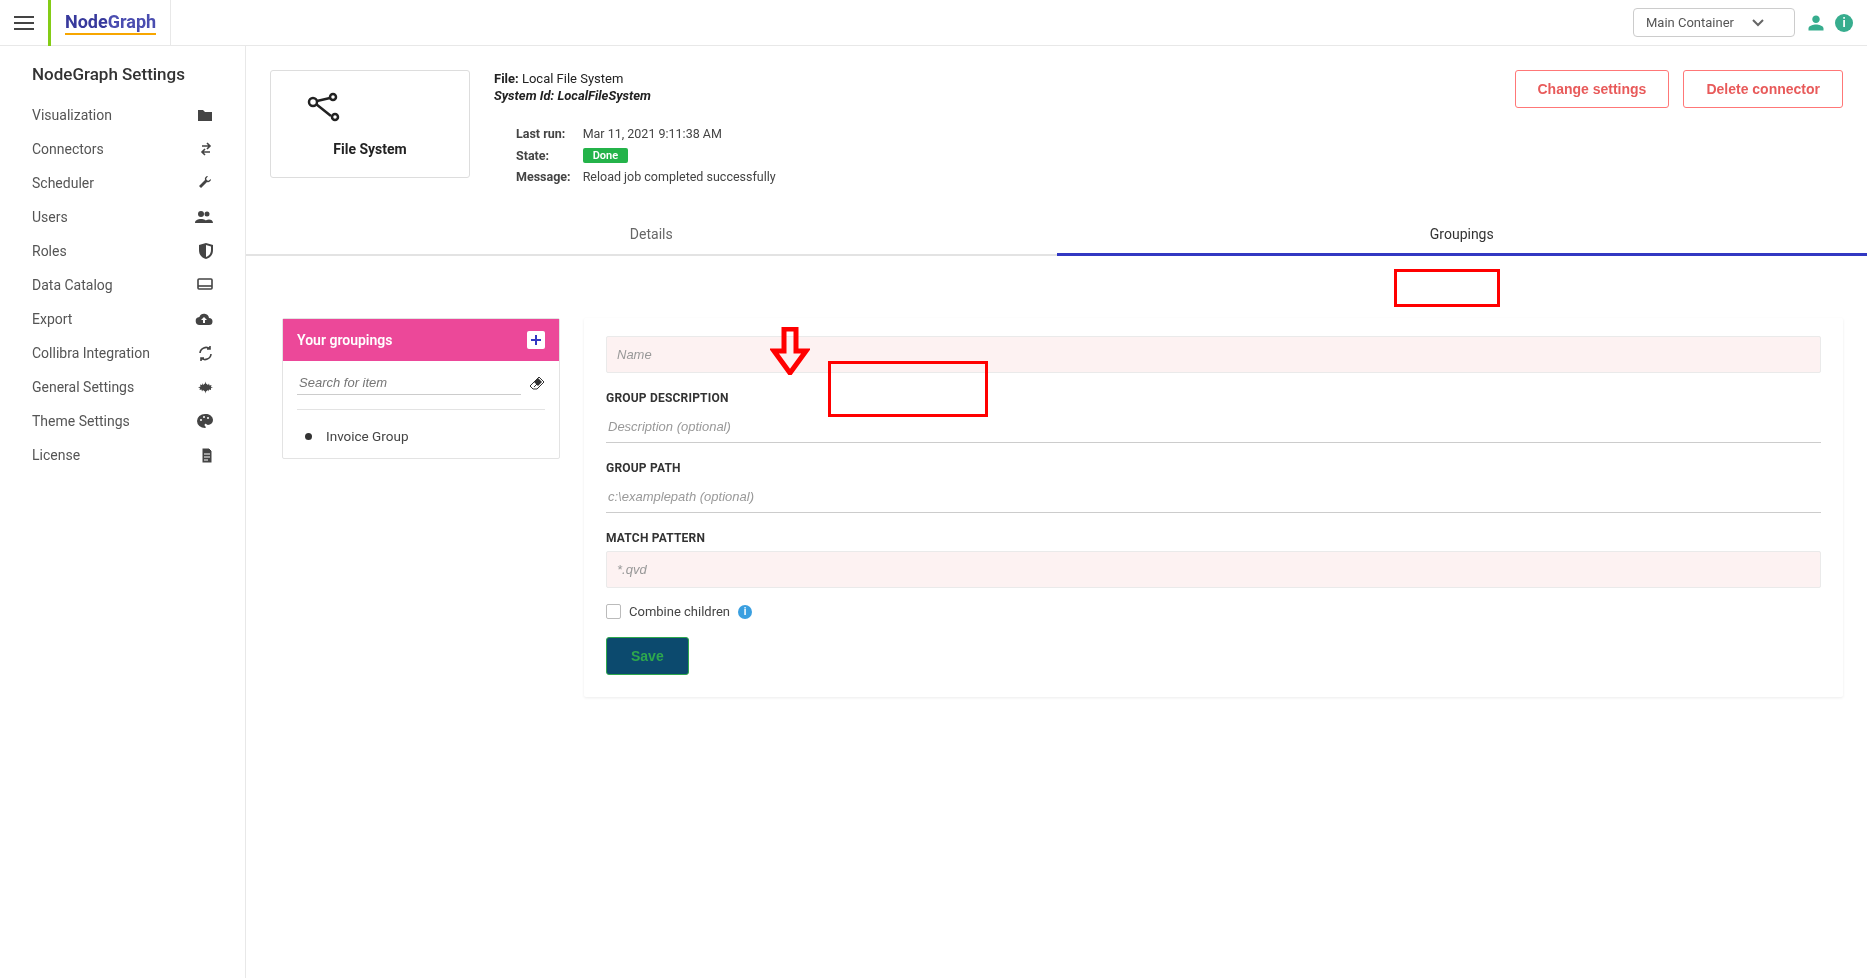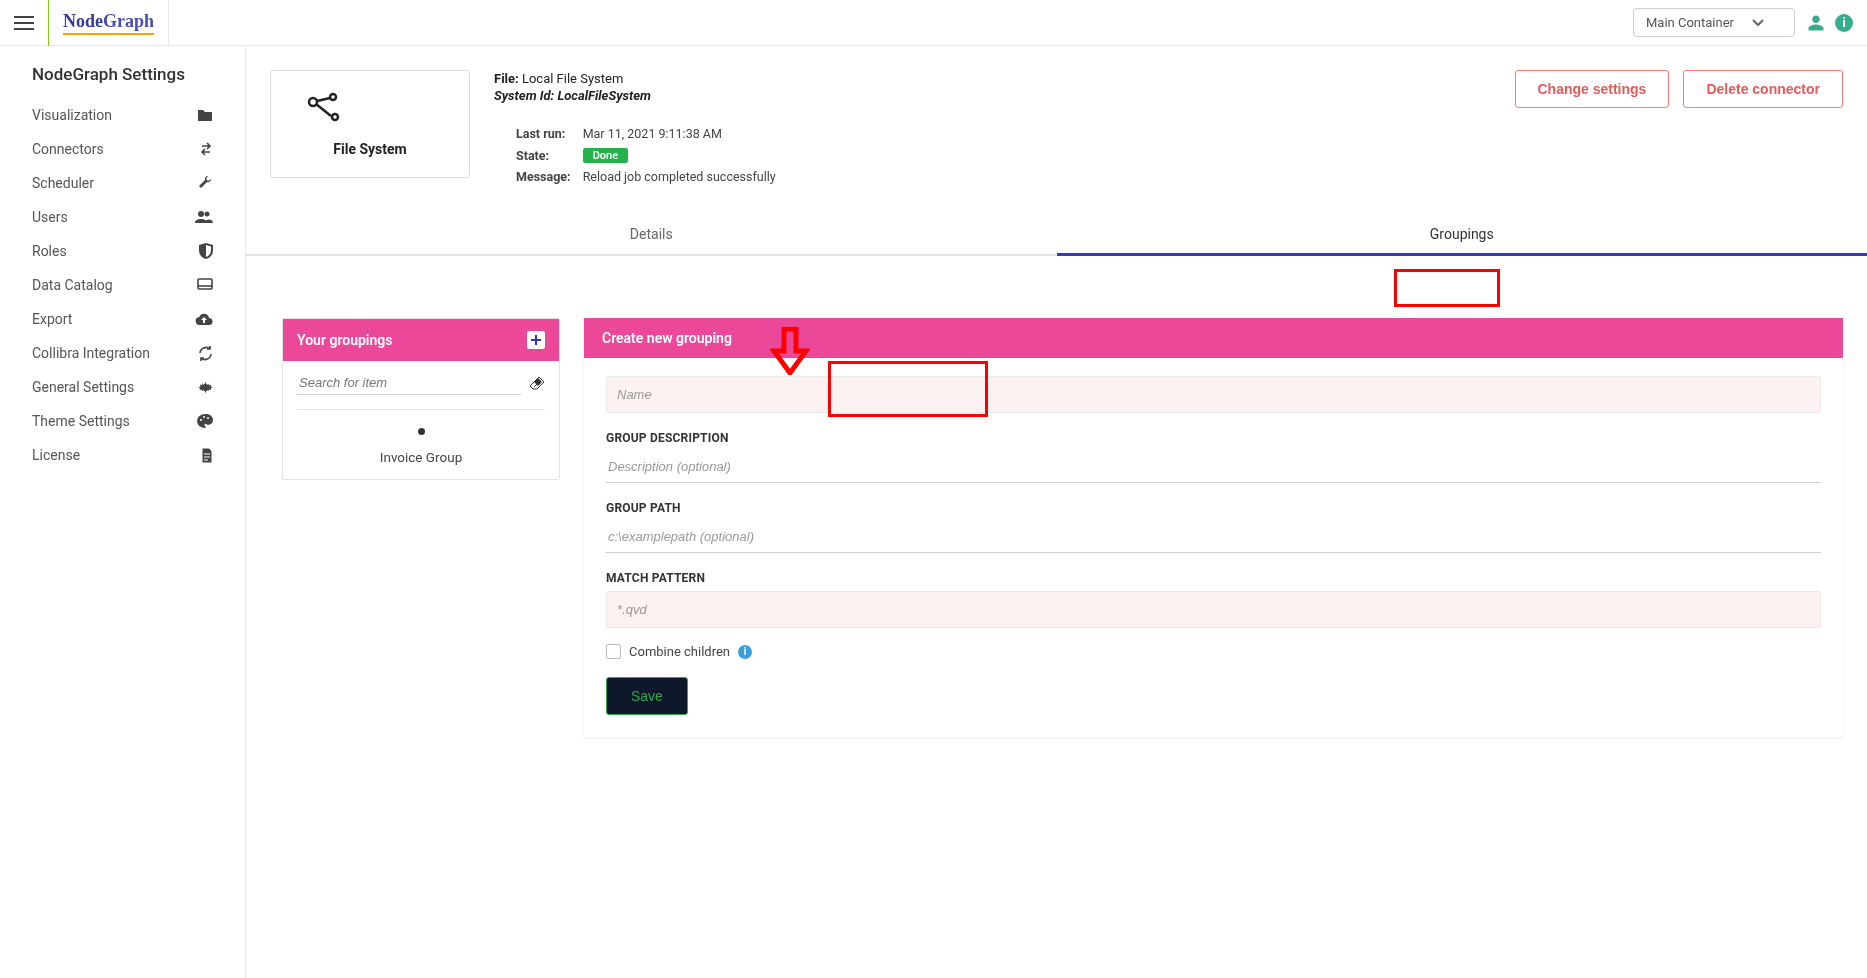--- a/index.html
+++ b/index.html
@@ -1,21 +1,21 @@
 <!DOCTYPE html>
 <html><head>
 <meta charset="utf-8">
 <style>
   * { box-sizing: border-box; margin: 0; padding: 0; }
   body { font-family: -apple-system, BlinkMacSystemFont, "Segoe UI", Roboto, Arial, sans-serif; font-size: 14px; color: #333; background: #fff; }
   
   
   .topbar { display: flex; align-items: center; height: 46px; border-bottom: 1px solid #e8e8e8; }
   .hamburger { width: 48px; display:flex; align-items:center; justify-content:center; color:#555; cursor:pointer;}
-  .logo { padding: 0 14px; font-size: 18px; font-weight: 700; color: #37399c; border-left:1px solid #84cc16; border-right:1px solid #e8e8e8; height:46px; display:flex; align-items:center;font-family:Liberation Serif, serif;}
+  .logo { padding: 0 14px; font-size: 18px; font-weight: 700; color: #37399c; border-left:3px solid #84cc16; border-right:1px solid #e8e8e8; height:46px; display:flex; align-items:center;}
   .logo-underline{ border-bottom:2px solid #f7a600; padding-bottom:1px;}
   .logo .graph { color:#4a4db0;}
   .topbar-spacer { flex:1; }
   .container-select { border:1px solid #ccc; border-radius:4px; padding:6px 30px 6px 12px; font-size:13px; color:#555; position:relative; margin-right:12px; display:flex; align-items:center; gap:18px; cursor:pointer;}
   .top-icons { display:flex; align-items:center; gap:10px; margin-right:14px;}
   .ico-user { color:#37ad8e; }
   .ico-info { width:18px; height:18px; border-radius:50%; background:#37ad8e; color:#fff; display:inline-flex; align-items:center; justify-content:center; font-weight:700; font-size:12px;}
   
   
   .layout { display:flex; min-height: calc(100vh - 46px); }
@@ -51,35 +51,35 @@
   
   .group-area { display:flex; gap:24px; padding: 62px 24px 24px 36px; align-items:flex-start; position:relative;}
   
   .panel-left { width:278px; border:1px solid #e3e3e3; border-radius:2px; }
   .panel-head { background:#ec4899; color:#fff; padding:12px 14px; display:flex; align-items:center; justify-content:space-between; font-weight:600; font-size:14px;}
   .plus-box { width:18px; height:18px; background:#fff; color:#3238c2; border-radius:2px; display:inline-flex; align-items:center; justify-content:center; font-weight:700; font-size:15px; cursor:pointer;}
   .search-row { display:flex; align-items:center; padding:10px 14px 4px 14px; gap:8px;}
   .search-row input { flex:1; border:none; border-bottom:1px solid #ccc; padding:4px 2px; font-size:13px; font-style:italic; color:#888; outline:none; background:transparent;}
   .eraser-icon { color:#444; cursor:pointer;}
   .divider { height:1px; background:#e3e3e3; margin:10px 14px;}
-  .g-item { display:flex; align-items:center; gap:14px; padding:8px 22px 14px 22px; font-size:13.5px; color:#444; cursor:pointer;flex-direction:column;}
+  .g-item { display:flex; align-items:center; gap:14px; padding:8px 22px 14px 22px; font-size:13.5px; color:#444; cursor:pointer;}
   .dot { width:7px; height:7px; border-radius:50%; background:#333;}
   
   .panel-right { flex:1; border-radius:2px; box-shadow: 0 1px 3px rgba(0,0,0,0.08);}
   .panel-right .panel-head { padding:12px 18px;}
   .form-body { padding: 18px 22px 22px 22px; }
   .form-label { font-weight:700; font-size:12px; letter-spacing:0.2px; color:#333; margin-bottom:6px; margin-top:4px;}
   .form-label.t { margin-top:18px;}
   .input-box { width:100%; padding:10px 10px; font-size:13px; border:1px solid #eaeaea; background:#fdf2f2; border-radius:2px; }
   .input-line { width:100%; padding:8px 2px; font-size:13px; border:none; border-bottom:1px solid #ccc; background:transparent; }
   .input-box::placeholder, .input-line::placeholder { font-style:italic; color:#999; }
   .chk-row { display:flex; align-items:center; gap:8px; margin-top:16px; color:#444; font-size:13px;}
   .chk { width:15px; height:15px; border:1px solid #bbb; border-radius:2px; }
   .info-circ { width:14px; height:14px; border-radius:50%; background:#3a9fe0; color:#fff; display:inline-flex; align-items:center; justify-content:center; font-size:10px; font-weight:700;}
-  .btn-save { margin-top:18px; border:1px solid #2ea84d; color:#2ea84d; background:#0f172a; padding:10px 24px; font-size:14px; border-radius:3px; cursor:pointer; font-weight:400;}
+  .btn-save { margin-top:18px; border:1px solid #2ea84d; color:#2ea84d; background:#0c4a6e; padding:10px 24px; font-size:14px; border-radius:3px; cursor:pointer; font-weight:700;}
   
   
   .hl { position:absolute; border:3px solid #ff0000; pointer-events:none;}
   .hl-groupings { top: 223px; left: 1148px; width: 106px; height: 38px; }
   .hl-create { top: 315px; left:582px; width:160px; height:56px;}
   .arrow-down { position:absolute; top:281px; left:524px; }
   
   svg { display:block; }
 </style>
 </head>
@@ -276,23 +276,20 @@
           </span>
         </div>
         <div class="divider"></div>
         <div class="g-item">
           <span class="dot"></span>
           <span>Invoice Group</span>
         </div>
       </div>
 
       <div class="panel-right">
-        <div class="panel-head">
-          <span>Create new grouping</span>
-        </div>
         <div class="form-body">
           <input class="input-box" type="text" placeholder="Name" style="">
           
           <div class="form-label t">GROUP DESCRIPTION</div>
           <input class="input-line" type="text" placeholder="Description (optional)" style="">
 
           <div class="form-label t">GROUP PATH</div>
           <input class="input-line" type="text" placeholder="c:\examplepath (optional)" style="">
 
           <div class="form-label t">MATCH PATTERN</div>

